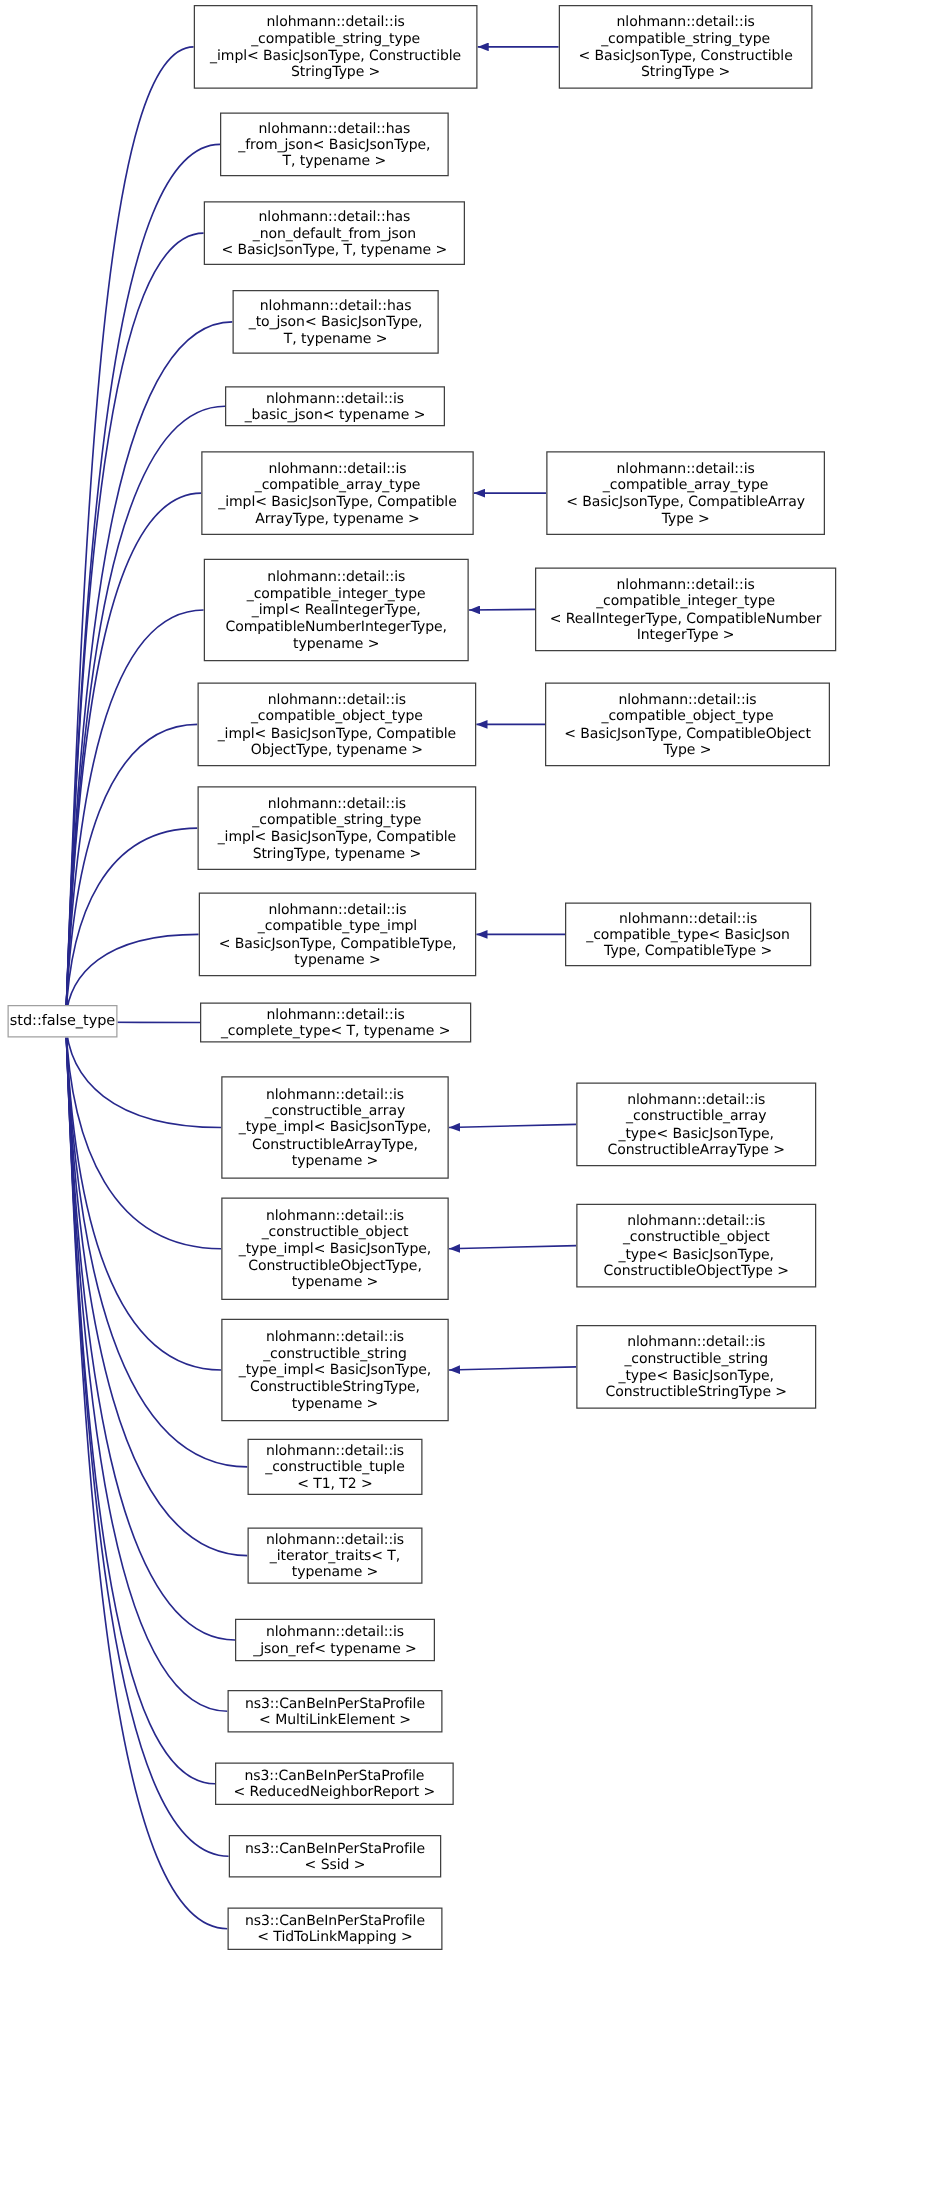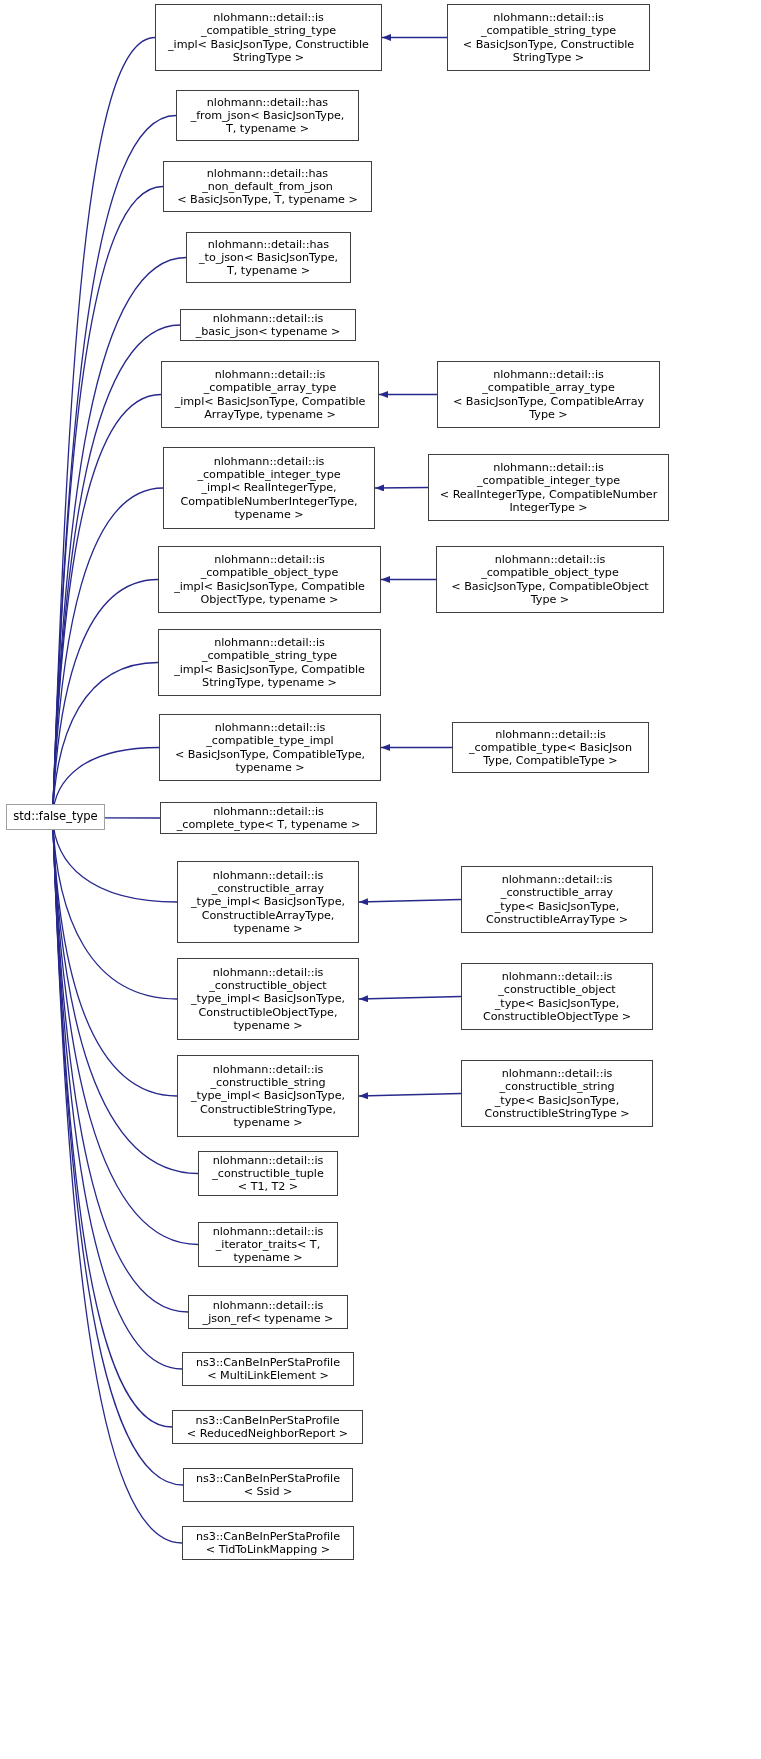--- a/index.html
+++ b/index.html
@@ -81,21 +81,21 @@
       <path marker-start="url(#arrowhead)" d="M382,37.5 L447,37.5" fill="none" stroke="#27288c" stroke-width="1.3"></path>
       <path marker-start="url(#arrowhead)" d="M379,394.5 L437,394.5" fill="none" stroke="#27288c" stroke-width="1.3"></path>
       <path marker-start="url(#arrowhead)" d="M375,488 L428,487.5" fill="none" stroke="#27288c" stroke-width="1.3"></path>
       <path marker-start="url(#arrowhead)" d="M381,579.5 L436,579.5" fill="none" stroke="#27288c" stroke-width="1.3"></path>
       <path marker-start="url(#arrowhead)" d="M381,747.5 L452,747.5" fill="none" stroke="#27288c" stroke-width="1.3"></path>
       <path marker-start="url(#arrowhead)" d="M359,902 L461,899.5" fill="none" stroke="#27288c" stroke-width="1.3"></path>
       <path marker-start="url(#arrowhead)" d="M359,999 L461,996.5" fill="none" stroke="#27288c" stroke-width="1.3"></path>
       <path marker-start="url(#arrowhead)" d="M359,1096 L461,1093.5" fill="none" stroke="#27288c" stroke-width="1.3"></path>
     </svg>
   <div id="node-layer">
-      <div class="node root" style="left: 6px; top: 804px; width: 99px; height: 26px; border-color: rgb(160, 160, 160); background: rgb(255, 255, 255);"><span>std::false_type</span></div>
+      <div class="node root" style="left: 6px; top: 804px; width: 88px; height: 26px; border-color: rgb(160, 160, 160); background: rgb(255, 255, 255);"><span>std::false_type</span></div>
       <div class="node" style="left: 155px; top: 4px; width: 227px; height: 67px; border-color: rgb(64, 64, 64); background: rgb(255, 255, 255);"><span>nlohmann::detail::is
 _compatible_string_type
 _impl&lt; BasicJsonType, Constructible
 StringType &gt;</span></div>
       <div class="node" style="left: 176px; top: 90px; width: 183px; height: 51px; border-color: rgb(64, 64, 64); background: rgb(255, 255, 255);"><span>nlohmann::detail::has
 _from_json&lt; BasicJsonType,
 T, typename &gt;</span></div>
       <div class="node" style="left: 163px; top: 161px; width: 209px; height: 51px; border-color: rgb(64, 64, 64); background: rgb(255, 255, 255);"><span>nlohmann::detail::has
 _non_default_from_json
 &lt; BasicJsonType, T, typename &gt;</span></div>

